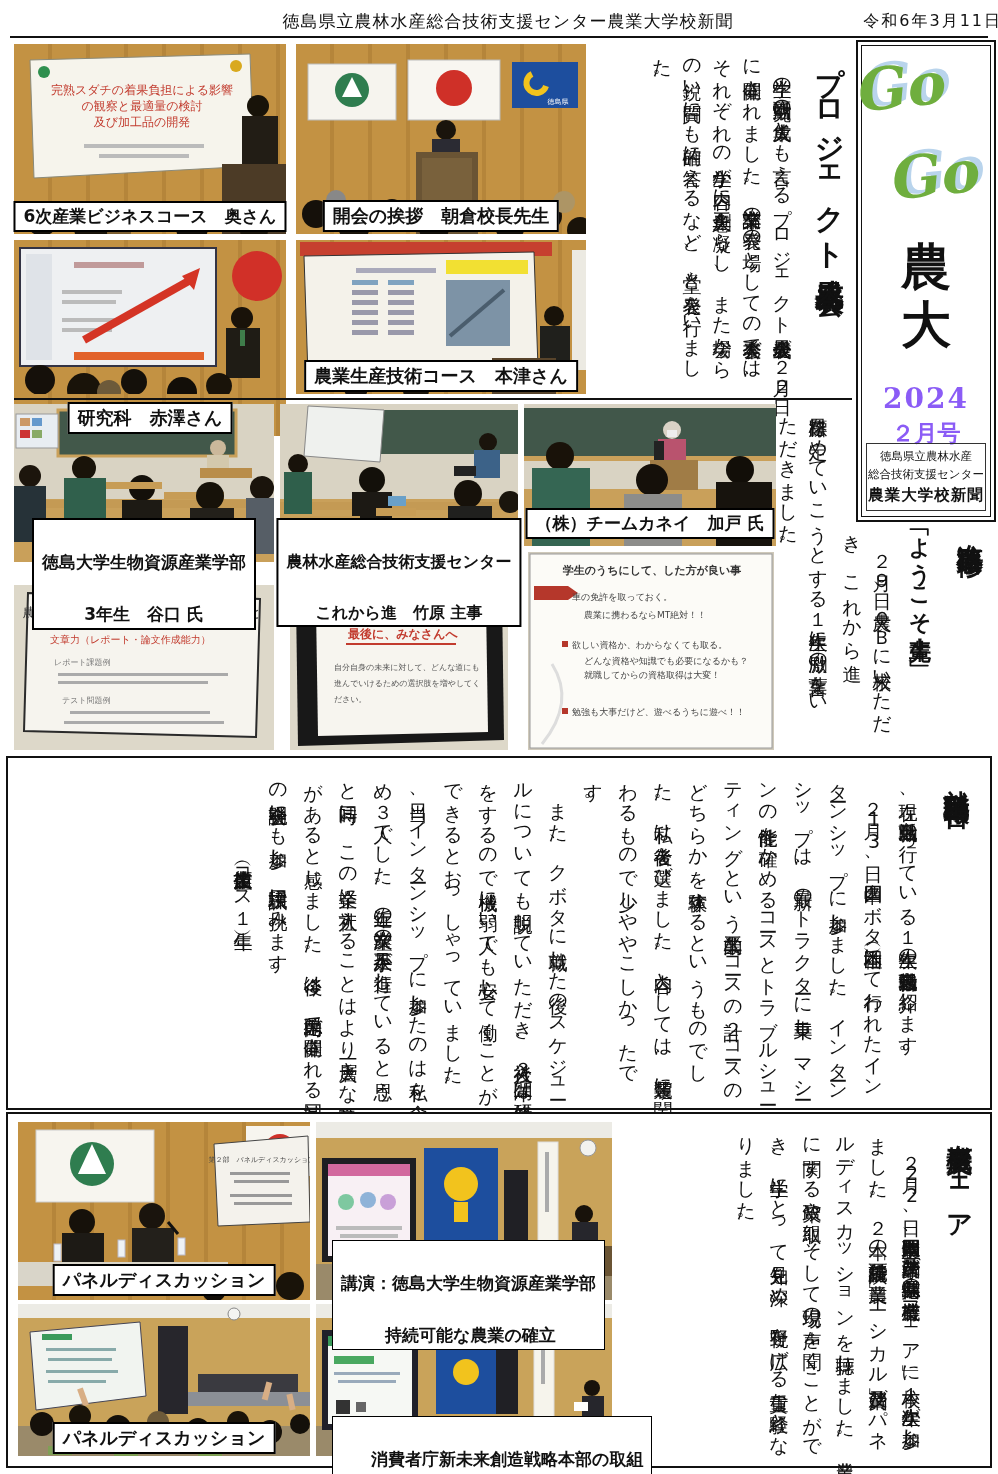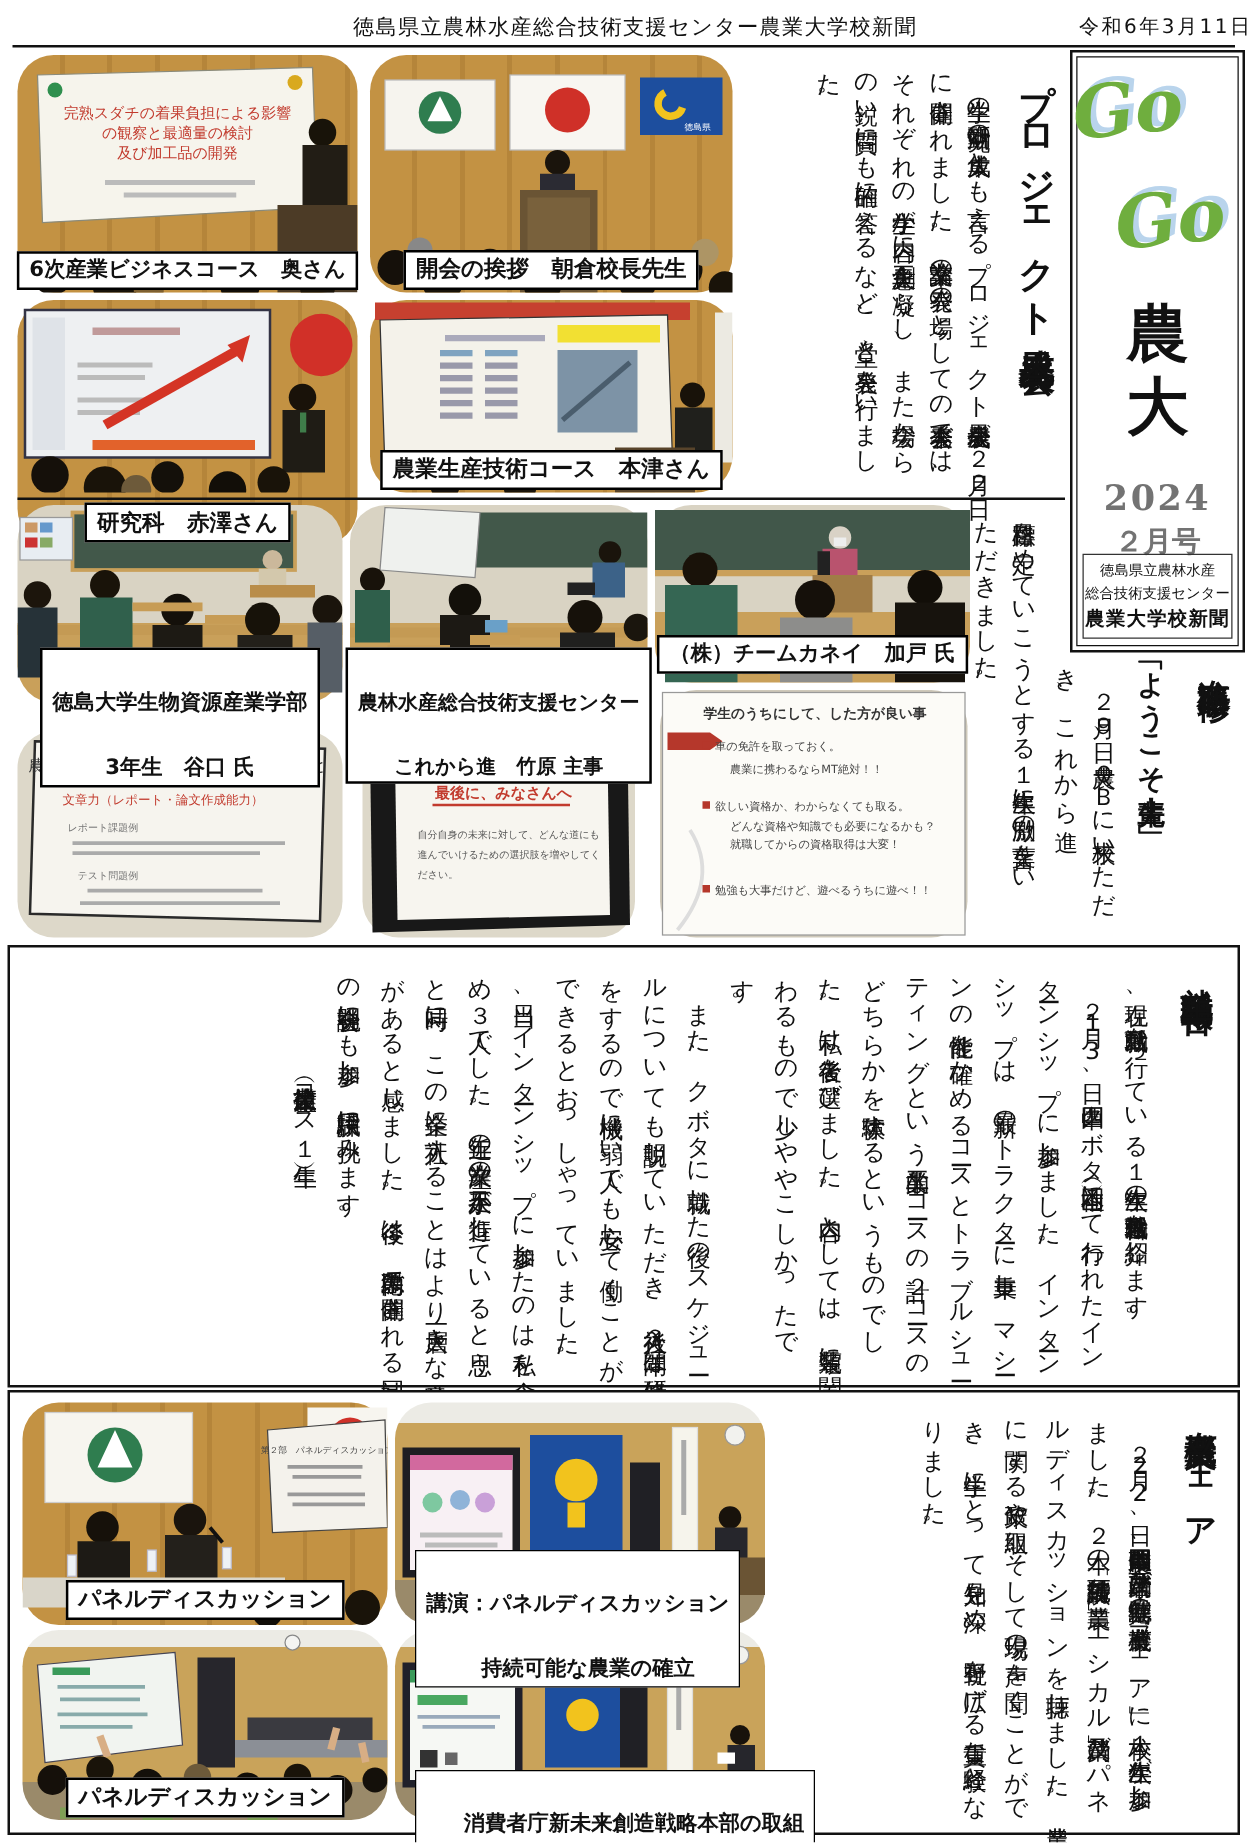--- a/index.html
+++ b/index.html
@@ -21,40 +21,40 @@
   .art-s2h h3.l2{font-size:22px;line-height:40px;}
   .art-s2b{font-size:19px;line-height:30px;}
   .art-s3{font-size:19px;line-height:35px;}
   .art-s3 h2{font-size:26px;line-height:42px;letter-spacing:2px;}
   .art-s3 .byline{text-indent:85px;}
   .art-s4{font-size:19px;line-height:33px;}
   .art-s4 h2{font-size:26px;line-height:44px;letter-spacing:2px;}
   
   .boxed{position:absolute;border:2px solid #111;background:#fff;}
   
-  .photo{position:absolute;border-radius:29px;}
+  .photo{position:absolute;}
   .photo svg{position:absolute;left:0;top:0;display:block;}
   .wood{background:repeating-linear-gradient(90deg,#c39243 0 34px,#b5853a 34px 38px);}
   .cls{background:linear-gradient(180deg,#d9d3c3 0 60%,#c9a05a 60% 100%);}
   .slr{background:#ddd8c9;}
   .hall{background:linear-gradient(180deg,#ecebe5 0 9%,#c9a35a 9% 80%,#9a8a6a 80% 100%);}
   .cap{position:absolute;background:#fff;border:2px solid #000;font-weight:bold;
        padding:2px 8px;white-space:nowrap;z-index:6;line-height:1.35;}
   .cap .cl{display:block;text-align:center;margin-top:29px;}
   .capc{left:50%;transform:translateX(-50%);}
   .cap-left .cl{text-align:left;}
   
   .mast{position:absolute;left:856px;top:40px;width:136px;height:478px;border:2px solid #111;background:#fff;z-index:8;}
   .mast-in{position:absolute;left:3px;top:3px;right:3px;bottom:3px;border:1px solid #111;}
   .go{position:absolute;font-family:"DejaVu Serif","Liberation Serif",serif;font-style:italic;font-weight:bold;
       font-size:58px;color:#6fae3e;text-shadow:5px -4px 0 #b9d4ec;transform:rotate(-6deg);line-height:1;}
   .mk{position:absolute;width:100%;text-align:center;font-family:"DejaVu Serif","Liberation Serif",serif;
       font-weight:bold;font-size:50px;line-height:1;color:#111;}
   .myear{position:absolute;width:100%;text-align:center;font-family:"DejaVu Serif","Liberation Serif",serif;
-      font-weight:bold;color:#737373;}
+      font-weight:bold;color:#8b5cf6;}
   .morg{position:absolute;left:4px;right:4px;bottom:5px;border:1px solid #333;padding:4px 1px;
       font-family:"DejaVu Serif","Liberation Serif",serif;text-align:center;}
   .morg .o1,.morg .o2{display:block;font-size:11.5px;line-height:1.5;}
   .morg .o3{display:block;font-size:15.5px;font-weight:bold;line-height:1.5;letter-spacing:1px;}
 </style>
 </head>
 <body>
 
 <div class="page">
 
@@ -413,21 +413,21 @@
           <rect x="256" y="100" width="26" height="26" fill="#26262c"></rect>
         <rect x="248" y="124" width="48" height="30" fill="#6a5434"></rect>
         <circle cx="30" cy="158" r="12" fill="#15100a"></circle>
           <circle cx="70" cy="166" r="13" fill="#191309"></circle>
         <circle cx="110" cy="156" r="11" fill="#14100a"></circle>
           <circle cx="146" cy="168" r="13" fill="#120e08"></circle>
         <circle cx="184" cy="158" r="11" fill="#3f7050"></circle>
           <circle cx="218" cy="168" r="12" fill="#191309"></circle>
       </svg>
       <div class="cap cap-left" style="left:16px;top:118px;font-size:17px;border-width:1.5px;">
-        <span class="cl">講演：パネルディスカッション</span>
+        <span class="cl">講演：徳島大学生物資源産業学部</span>
         <span class="cl" style="padding-left:44px;">持続可能な農業の確立</span>
       </div>
     </div>
 
     <div class="photo hall" style="left:308px;top:190px;width:296px;height:152px;">
       <svg width="296" height="152" viewBox="0 0 296 152">
         <rect x="6" y="26" width="96" height="100" fill="#20202a"></rect>
           <rect x="12" y="32" width="84" height="88" fill="#f6f8f4"></rect>
         <rect x="12" y="32" width="84" height="10" fill="#3a9a5a"></rect>
         <rect x="18" y="52" width="40" height="8" fill="#49a860"></rect>

